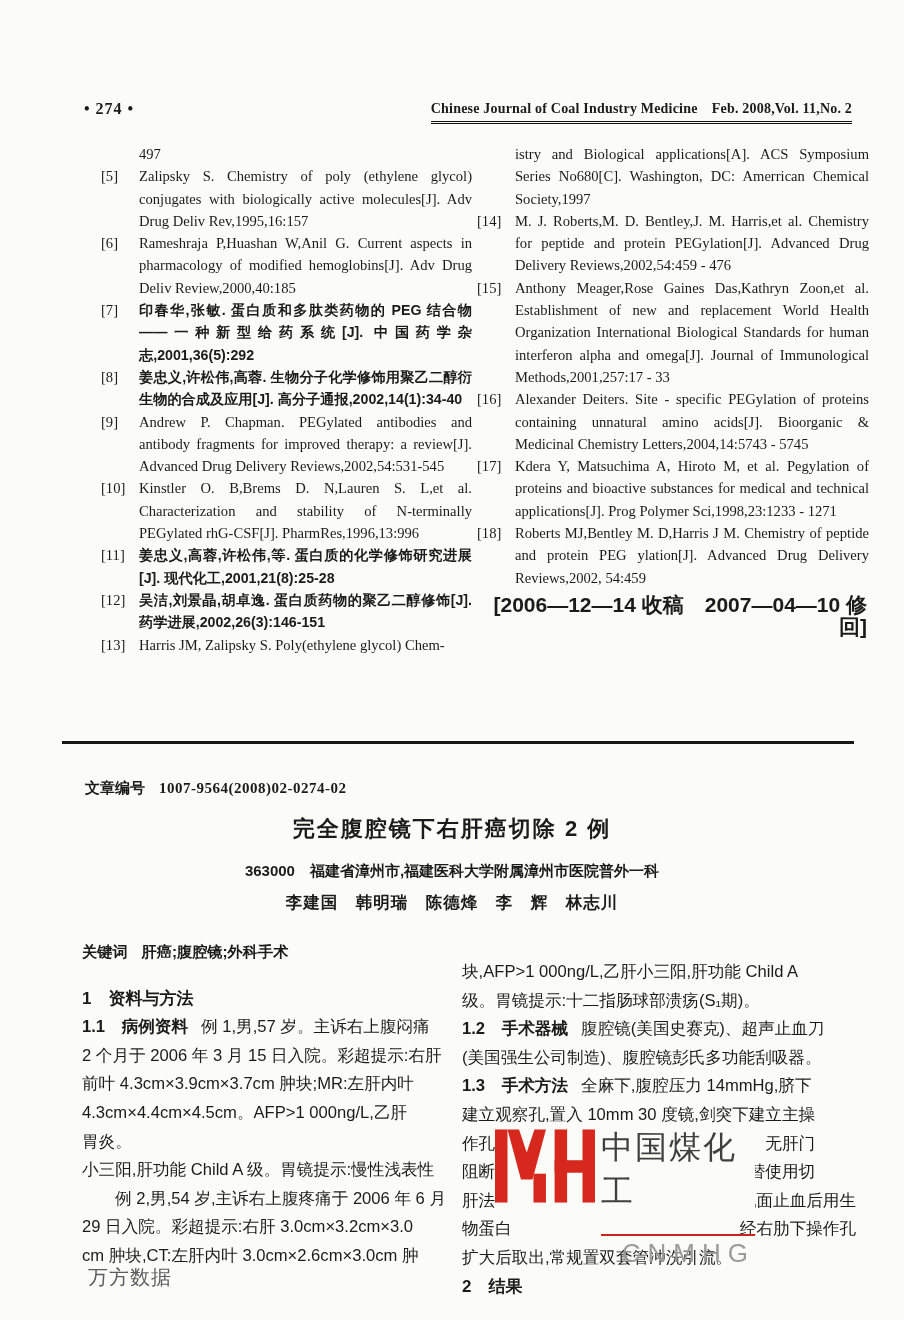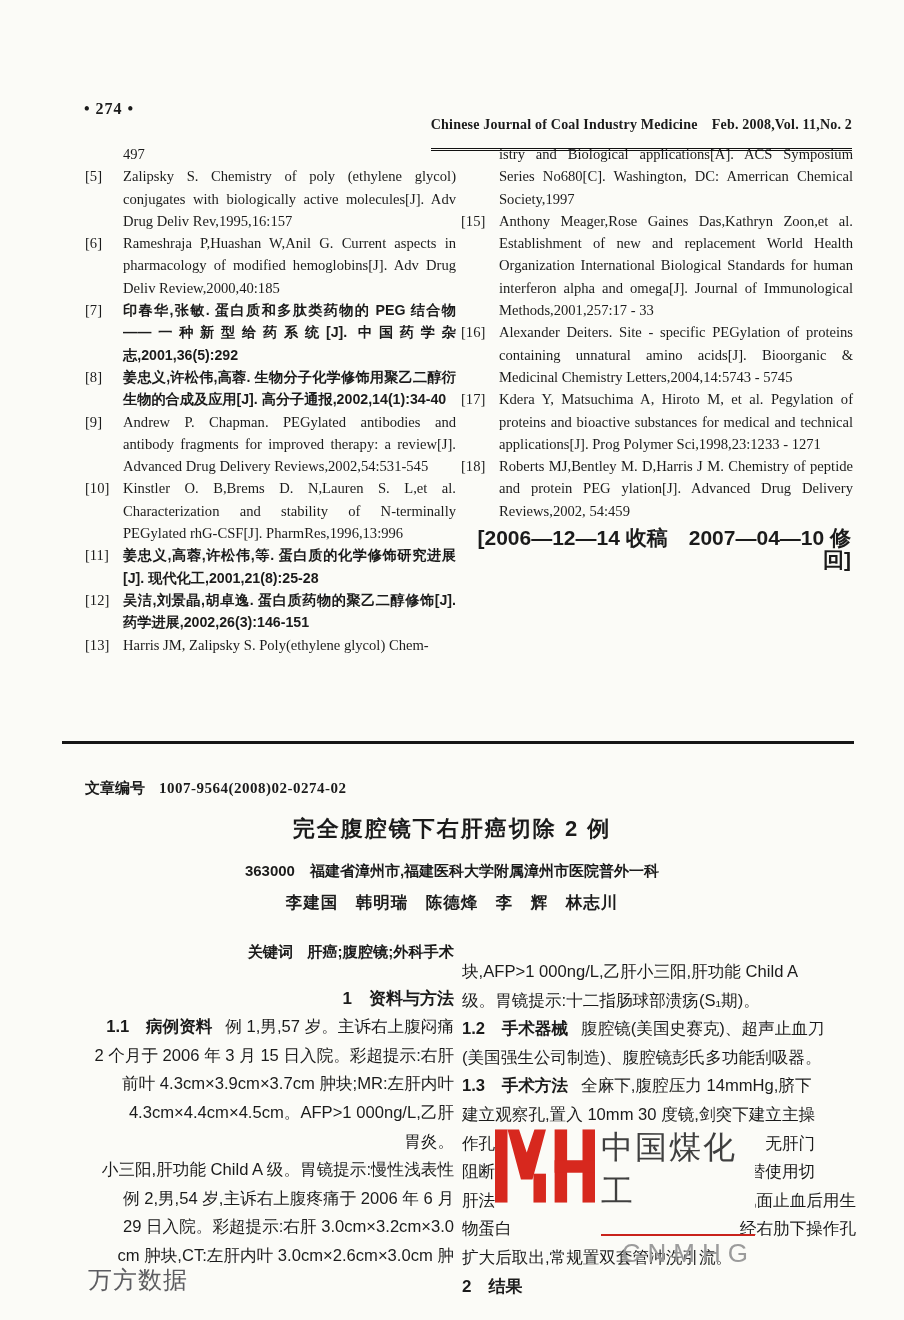--- a/index.html
+++ b/index.html
@@ -5,23 +5,23 @@
   * { margin:0; padding:0; box-sizing:border-box; }
   html,body { background:#e8e8e6; }
   .page {
     position:relative; width:904px; height:1320px; margin:0 auto;
     background:#fbfbf7; color:#1b1b1b; overflow:hidden;
     font-family:"Liberation Serif","DejaVu Serif",serif;
   }
   
   .page-num { position:absolute; left:84px; top:100px; font-size:16px; font-weight:bold; letter-spacing:1px; }
   .journal  { position:absolute; right:52px; top:100px; font-size:14px; font-weight:bold;
-              border-bottom:3.5px double #111; padding-bottom:14px; letter-spacing:.2px;margin-top:16px; }
-  
-  .refcol { position:absolute; top:143px; font-size:14.6px; line-height:22.3px; }
+              border-bottom:3.5px double #111; padding-bottom:3px; letter-spacing:.2px; }
+  
+  .refcol { position:absolute; top:143px; font-size:14.6px; line-height:22.3px;margin-left:16px; }
   .refcol.left  { left:85px;  width:371px; }
   .refcol.right { left:461px; width:392px; }
   .ref { display:flex; }
   .ref-label { flex:0 0 38px; }
   .ref-text  { flex:1; text-align:justify; text-justify:inter-word; }
   .ref.cont .ref-label { visibility:hidden; }
   .ref.cjk .ref-text { font-family:"Liberation Sans",sans-serif; font-weight:600; font-size:14.2px; }
   .received { margin-top:5px; text-align:right; font-size:21px; font-weight:600;
               font-family:"Liberation Sans",sans-serif; padding-right:2px; }
   
@@ -32,40 +32,40 @@
   .artid .val { font-weight:bold; letter-spacing:.5px; }
   .title { position:absolute; left:0; top:814px; width:904px; text-align:center;
            font-family:"Liberation Sans",sans-serif; font-size:22px; font-weight:bold; letter-spacing:2px; }
   .affil { position:absolute; left:0; top:862px; width:904px; text-align:center;
            font-family:"Liberation Sans",sans-serif; font-size:15px; font-weight:600; }
   .authors { position:absolute; left:0; top:892px; width:904px; text-align:center;
            font-family:"Liberation Sans",sans-serif; font-size:16.5px; font-weight:bold; letter-spacing:1px; }
   
   .bodycol { position:absolute; font-size:16.6px; line-height:28.6px;
              font-family:"Liberation Sans",sans-serif; }
-  .bodycol.left  { left:64px;  top:938px; width:390px;text-align:right; }
+  .bodycol.left  { left:82px;  top:938px; width:390px; }
   .bodycol.right { left:462px; top:958px; width:394px; }
   .kwline { font-size:15.2px; font-weight:bold; margin-bottom:18px; }
   .kwline .kw-label { margin-right:14px; }
   .bline { white-space:nowrap; }
   .bline.h { font-weight:bold; font-size:17px; }
   .bline.indent { padding-left:33px; }
   .bline .lead { font-weight:bold; margin-right:13px; }
   .bline.split { display:flex; justify-content:space-between; white-space:nowrap; }
   
   .watermark { position:absolute; left:495px; top:1126px; width:260px; height:82px;
                background:#fbfbf7; display:flex; align-items:flex-start; }
   .wm-logo { flex:0 0 100px; height:76px; margin-top:2px; }
   .wm-txt { margin-left:6px; display:flex; flex-direction:column; }
   .wm-cn { font-size:32px; letter-spacing:2px; font-weight:500; padding-bottom:20px;
            font-family:"Liberation Sans",sans-serif; border-bottom:2.5px solid #c9231c; }
   .wm-en { font-size:26px; letter-spacing:7px; margin-top:2px;
            font-family:"Liberation Sans",sans-serif;text-align:right; }
   
-  .wanfang { position:absolute; left:88px; top:1264px; font-size:24px; color:#5c5c60;
+  .wanfang { position:absolute; left:88px; top:1264px; font-size:20px; color:#5c5c60;
              font-family:"Liberation Sans",sans-serif; letter-spacing:1px; }
 </style>
 </head>
 <body>
 
 <div class="page">
 
   <div class="page-num">• 274 •</div>
   <div class="journal">Chinese Journal of Coal Industry Medicine　Feb. 2008,Vol. 11,No. 2</div>
 
@@ -109,20 +109,24 @@
     <div class="ref">
         <span class="ref-label">[13]</span>
         <span class="ref-text">Harris JM, Zalipsky S. Poly(ethylene glycol) Chem-</span>
       </div>
   </div>
 
   <div class="refcol right">
     <div class="ref cont">
         <span class="ref-label"></span>
         <span class="ref-text">istry and Biological applications[A].  ACS Symposium Series No680[C].  Washington, DC: Amerrican Chemical Society,1997</span>
+      </div>
+    <div class="ref">
+        <span class="ref-label">[14]</span>
+        <span class="ref-text">M. J.  Roberts,M. D.  Bentley,J. M.  Harris,et al. Chemistry for peptide and protein PEGylation[J]. Advanced Drug Delivery Reviews,2002,54:459 - 476</span>
       </div>
     <div class="ref">
         <span class="ref-label">[15]</span>
         <span class="ref-text">Anthony Meager,Rose Gaines Das,Kathryn Zoon,et al. Establishment of new and replacement World Health Organization International Biological Standards for human interferon alpha and omega[J]. Journal of Immunological Methods,2001,257:17 - 33</span>
       </div>
     <div class="ref">
         <span class="ref-label">[16]</span>
         <span class="ref-text">Alexander Deiters. Site - specific PEGylation of proteins containing unnatural amino acids[J]. Bioorganic &amp; Medicinal Chemistry Letters,2004,14:5743 - 5745</span>
       </div>
     <div class="ref">

